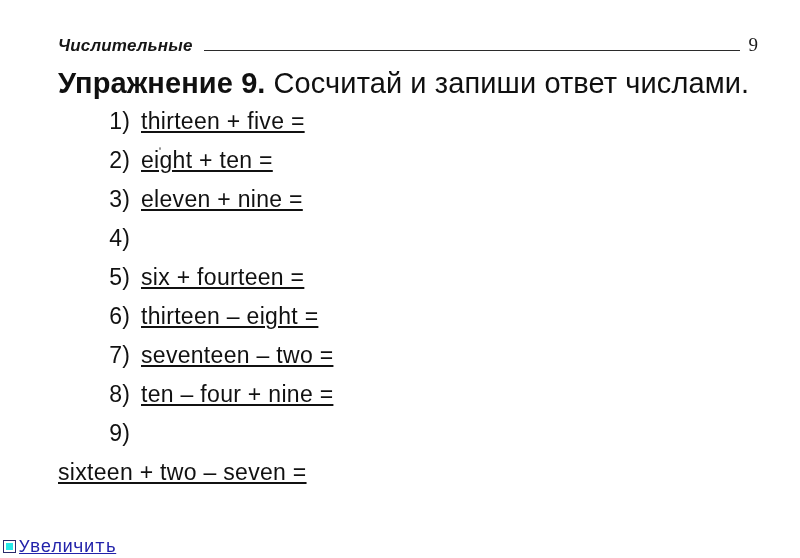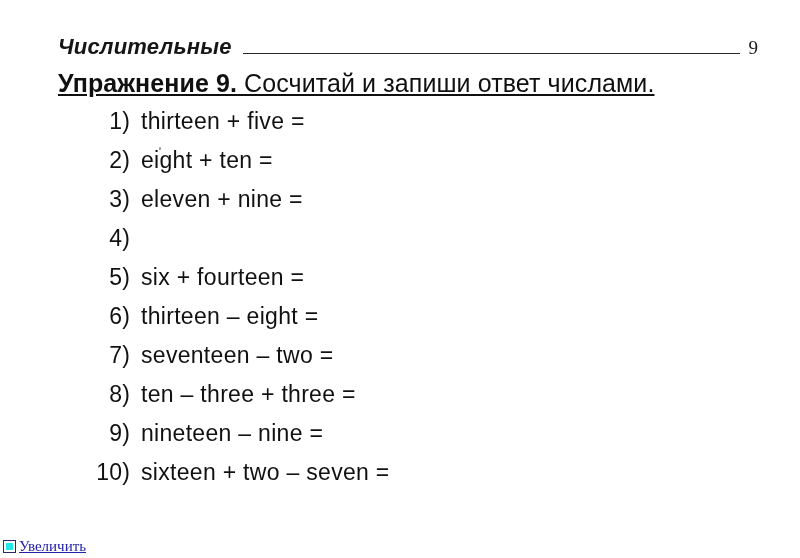--- a/index.html
+++ b/index.html
@@ -33,21 +33,21 @@
     top: 34px;
     width: 700px;
     height: 26px;
     display: flex;
     align-items: baseline;
   }
   #header-section-title {
     font-family: "Liberation Sans", sans-serif;
     font-style: italic;
     font-weight: bold;
-    font-size: 22px;
+    font-size: 17px;
     letter-spacing: 0.2px;
     white-space: nowrap;
     color: #161616;
   }
   #header-rule {
     flex: 1 1 auto;
     height: 0;
     border-bottom: 1.6px solid #2b2b2b;
     margin: 0 9px 3px 11px;
   }
@@ -56,25 +56,24 @@
     font-size: 19px;
     color: #1b1b1b;
     white-space: nowrap;
   }
 
   
   #exercise-heading {
     position: absolute;
     left: 58px;
     top: 68px;
-    font-size: 25px;
+    font-size: 29px;
     line-height: 30px;
     white-space: nowrap;
     color: #101010;
-    text-decoration: underline;
   }
   #exercise-heading .bold-part {
     font-weight: bold;
     letter-spacing: 0.1px;
   }
   #exercise-heading .regular-part {
     font-weight: normal;
     letter-spacing: 0.1px;
   }
 
@@ -97,20 +96,21 @@
     width: 72px;
     text-align: right;
     padding-right: 11px;
     flex: 0 0 auto;
     font-family: "Liberation Sans", sans-serif;
     letter-spacing: 0.2px;
   }
   .task-expression {
     flex: 0 0 auto;
     letter-spacing: 0.3px;
+    text-decoration: underline;
   }
 
   
   #scan-speck {
     position: absolute;
     left: 159px;
     top: 147px;
     width: 2px;
     height: 3px;
     background: #8e8e8e;
@@ -139,22 +139,22 @@
   #broken-image-icon::after {
     content: "";
     position: absolute;
     left: 2px;
     top: 2px;
     right: 2px;
     bottom: 2px;
     background: #27e8e8;
   }
   #zoom-link-label {
-    font-family: Liberation Serif, serif;
-    font-size: 15px;
+    font-family: Liberation Mono, monospace;
+    font-size: 18px;
     color: #2222aa;
     text-decoration: underline;
     cursor: pointer;
     white-space: nowrap;
   }
 </style>
 </head>
 <body>
 
 <div id="worksheet-page">
@@ -193,28 +193,26 @@
       <div class="task-row">
         <span class="task-marker">6)</span>
         <span class="task-expression">thirteen – eight =</span>
       </div>
       <div class="task-row">
         <span class="task-marker">7)</span>
         <span class="task-expression">seventeen – two =</span>
       </div>
       <div class="task-row">
         <span class="task-marker">8)</span>
-        <span class="task-expression">ten – three + three =</span>
+        <span class="task-expression">ten – four + nine =</span>
       </div>
       <div class="task-row">
         <span class="task-marker">9)</span>
-        <span class="task-expression">nineteen – nine =</span>
-      </div>
-      <div class="task-row">
-        <span class="task-marker">10)</span>
+      </div>
+      <div class="task-row">
         <span class="task-expression">sixteen + two – seven =</span>
       </div>
     </div>
 
   <div id="scan-speck"></div>
 
 </div>
 
 <div id="zoom-link-bar">
   <span id="broken-image-icon"></span>

